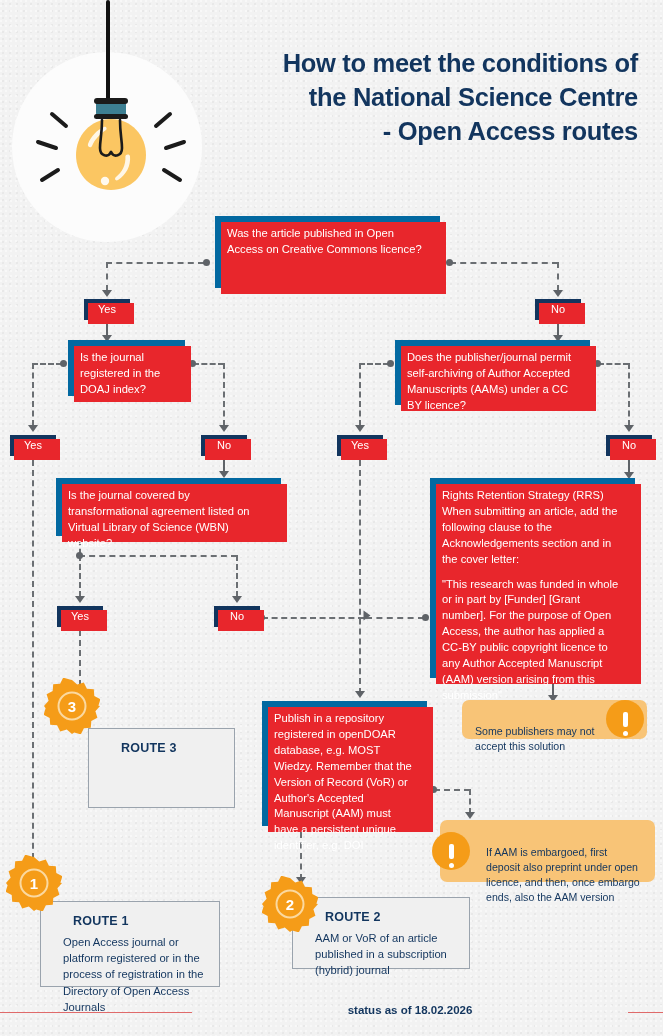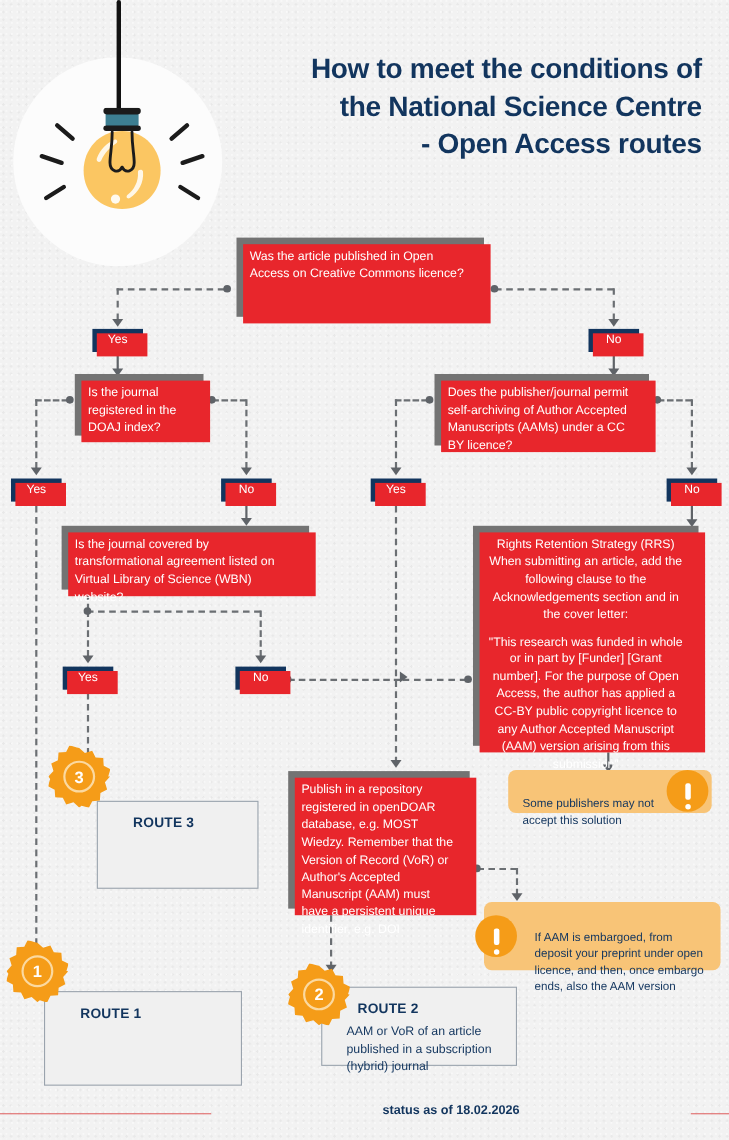--- a/index.html
+++ b/index.html
@@ -20,21 +20,21 @@
 
   
   #bulb-circle{left:12px;top:52px;width:190px;height:190px;border-radius:50%;background:#fcfcfc;}
   #cord{left:106px;top:0;width:4px;height:104px;background:#111;border-radius:2px;}
 
   
   #title{left:200px;top:46px;width:438px;text-align:right;
     font-size:25.5px;font-weight:bold;line-height:1.34;color:#12355e;letter-spacing:-.3px;}
 
   
-  .navy{position:absolute;background:#737373;color:#fff;box-sizing:border-box;
+  .navy{position:absolute;background:#0369a1;color:#fff;box-sizing:border-box;
     font-size:11.2px;line-height:1.42;padding:10px 12px;z-index:3;}
   .navy::after{content:"";position:absolute;left:6px;top:6px;right:-6px;bottom:-6px;
     background:#e8262c;z-index:-1;}
   .navy > span{position:relative;z-index:1;display:block;white-space:pre-line;}
 
   
   .chip{position:absolute;background:#12355e;color:#fff;box-sizing:border-box;
     font-size:11px;text-align:center;padding:4px 0 5px;width:46px;z-index:4;}
   .chip::after{content:"";position:absolute;left:4px;top:4px;right:-4px;bottom:-4px;
     background:#e8262c;z-index:-1;}
@@ -194,21 +194,21 @@
 <div class="chip" style="left:214px;top:606px;">
   <span>No</span>
 </div>
 
 <div class="vline" style="left:79px;top:630px;height:76px;"></div>
 <div class="arrow" style="left:75px;top:703px;"></div>
 
 <div class="dot" style="left:258px;top:614px;"></div>
 <div class="hline" style="left:262px;top:617px;width:102px;"></div>
 
-<div class="navy" style="left:430px;top:478px;width:205px;height:200px;text-align:center;">
+<div class="navy" style="left:430px;top:478px;width:205px;height:200px;">
   <span>Rights Retention Strategy (RRS)</span>
   <span style="margin-top:0;">When submitting an article, add the following clause to the Acknowledgements section and in the cover letter:</span>
   <span style="margin-top:9px;">"This research was funded in whole or in part by [Funder] [Grant number]. For the purpose of Open Access, the author has applied a CC-BY public copyright licence to any Author Accepted Manuscript (AAM) version arising from this submission"</span>
 </div>
 
 <div class="solidv" style="left:552px;top:684px;height:14px;"></div>
 <div class="arrow" style="left:548px;top:695px;"></div>
 
 <div class="dot" style="left:422px;top:614px;"></div>
 <div class="hline" style="left:366px;top:617px;width:58px;"></div>
@@ -227,39 +227,40 @@
 <div class="arrow" style="left:465px;top:812px;"></div>
 
 <div class="note" style="left:462px;top:700px;width:185px;height:39px;padding:9px 48px 9px 13px;">
   <span>Some publishers may not accept this solution</span>
 </div>
 <div class="note-icon" style="left:606px;top:700px;">
     <i></i>
   </div>
 
 <div class="note" style="left:440px;top:820px;width:215px;height:62px;padding:10px 12px 10px 46px;">
-  <span>If AAM is embargoed, from deposit your preprint under open licence, and then, once embargo ends, also the AAM version</span>
+  <span>If AAM is embargoed, first deposit also preprint under open licence, and then, once embargo ends, also the AAM version</span>
 </div>
 <div class="note-icon" style="left:432px;top:832px;">
     <i></i>
   </div>
 
 <div class="route" style="left:88px;top:698px;width:147px;height:80px;margin-top:30px;">
   <div class="rtitle">ROUTE 3</div>
 </div>
 <div class="gear" style="left:44px;top:678px;">
   <svg width="56" height="56" viewBox="0 0 56 56">
     <path fill="#f59c18" d="M28 2 l5.2 4.6 6.6-2 3.1 6.1 6.9 .5 .5 6.9 6.1 3.1 -2 6.6 L56 28 l-4.6 5.2 2 6.6 -6.1 3.1 -.5 6.9 -6.9 .5 -3.1 6.1 -6.6-2 L28 56 l-5.2-4.6 -6.6 2 -3.1-6.1 -6.9-.5 -.5-6.9 -6.1-3.1 2-6.6 L0 28 l4.6-5.2 -2-6.6 6.1-3.1 .5-6.9 6.9-.5 3.1-6.1 6.6 2 Z"></path>
     <circle cx="28" cy="28" r="13.5" fill="#f59c18" stroke="#fbd9a0" stroke-width="2"></circle>
     <text x="28" y="33.5" font-family="Liberation Sans, sans-serif" font-size="15" font-weight="bold" fill="#ffffff" text-anchor="middle">3</text>
   </svg>
 </div>
 
 <div class="route" style="left:40px;top:901px;width:180px;height:86px;">
   <div class="rtitle">ROUTE 1</div>
+  <div class="rtext">Open Access journal or platform registered or in the process of registration in the Directory of Open Access Journals</div>
 </div>
 <div class="gear" style="left:6px;top:855px;">
   <svg width="56" height="56" viewBox="0 0 56 56">
     <path fill="#f59c18" d="M28 2 l5.2 4.6 6.6-2 3.1 6.1 6.9 .5 .5 6.9 6.1 3.1 -2 6.6 L56 28 l-4.6 5.2 2 6.6 -6.1 3.1 -.5 6.9 -6.9 .5 -3.1 6.1 -6.6-2 L28 56 l-5.2-4.6 -6.6 2 -3.1-6.1 -6.9-.5 -.5-6.9 -6.1-3.1 2-6.6 L0 28 l4.6-5.2 -2-6.6 6.1-3.1 .5-6.9 6.9-.5 3.1-6.1 6.6 2 Z"></path>
     <circle cx="28" cy="28" r="13.5" fill="#f59c18" stroke="#fbd9a0" stroke-width="2"></circle>
     <text x="28" y="33.5" font-family="Liberation Sans, sans-serif" font-size="15" font-weight="bold" fill="#ffffff" text-anchor="middle">1</text>
   </svg>
 </div>
 
 <div class="route" style="left:292px;top:897px;width:178px;height:72px;">

